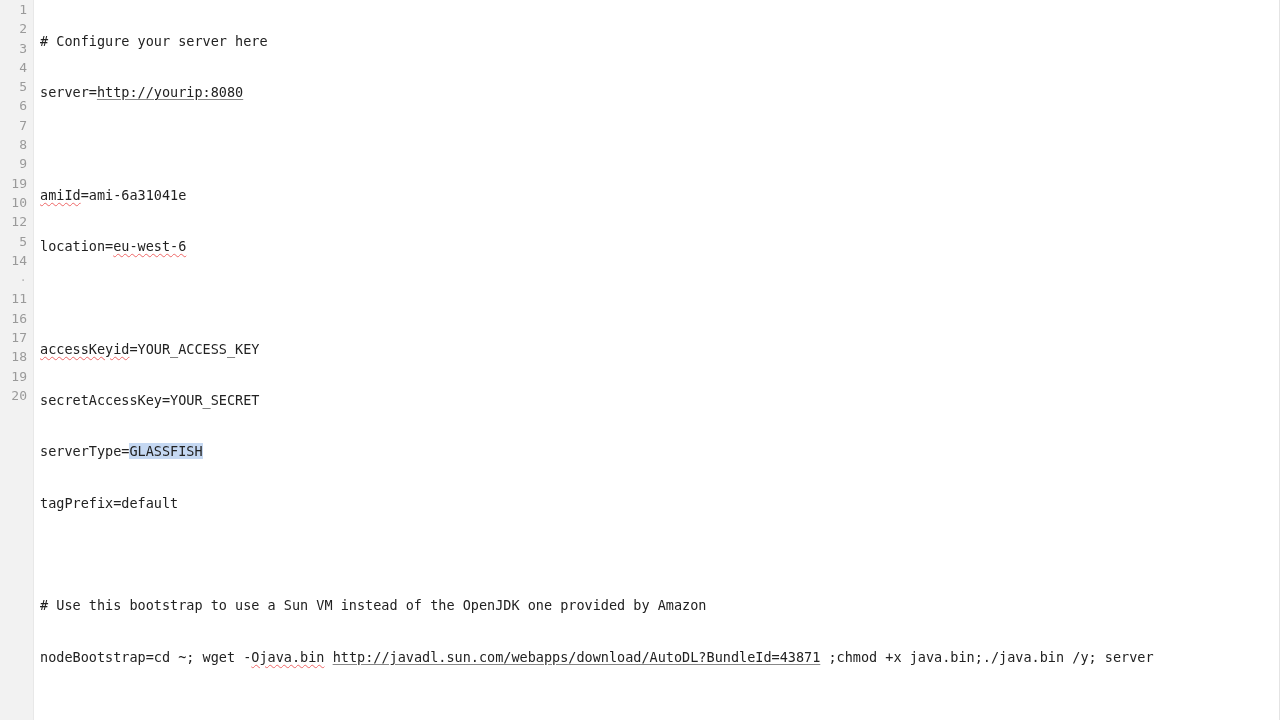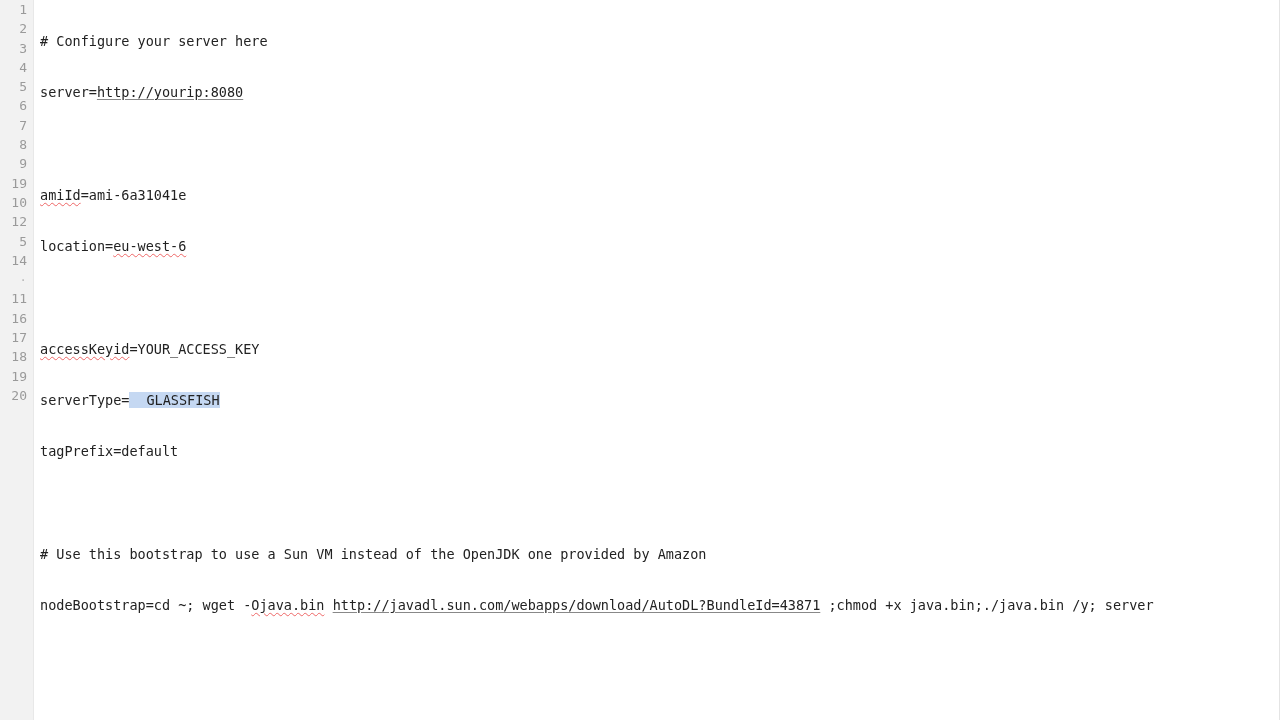--- a/index.html
+++ b/index.html
@@ -43,21 +43,20 @@
   }
   .gutter .row {
     font-size: 13px;
   }
   .wrap-dot {
     color: #bbb;
     font-size: 11px;
   }
   .sel {
     background: #c5d8f2;
-    padding-left: 17px;
   }
   .spell {
     text-decoration-line: underline;
     text-decoration-style: wavy;
     text-decoration-color: #e66;
     text-decoration-thickness: 1px;
     text-underline-offset: 2px;
   }
   .link {
     color: #222;
@@ -96,20 +95,21 @@
   </div>
 
   <div class="codearea">
     <span class="row"># Configure your server here</span>
     <span class="row"><span>server=</span><span class="link">http://yourip:8080</span></span>
     <span class="row"></span>
     <span class="row"><span class="spell">amiId</span><span>=ami-6a31041e</span></span>
     <span class="row"><span>location=</span><span class="spell">eu-west-6</span></span>
     <span class="row"></span>
     <span class="row"><span class="spell">accessKeyid</span><span>=YOUR_ACCESS_KEY</span></span>
+    <span class="row">secretAccessKey=YOUR_SECRET</span>
     <span class="row"><span>serverType=</span><span class="sel">GLASSFISH</span></span>
     <span class="row">tagPrefix=default</span>
     <span class="row"></span>
     <span class="row"># Use this bootstrap to use a Sun VM instead of the OpenJDK one provided by Amazon</span>
     <span class="row"><span>nodeBootstrap=cd ~; wget -</span><span class="spell">Ojava.bin</span><span> </span><span class="link">http://javadl.sun.com/webapps/download/AutoDL?BundleId=43871</span><span> ;chmod +x java.bin;./java.bin /y; server </span></span>
     
     
     
     
     

